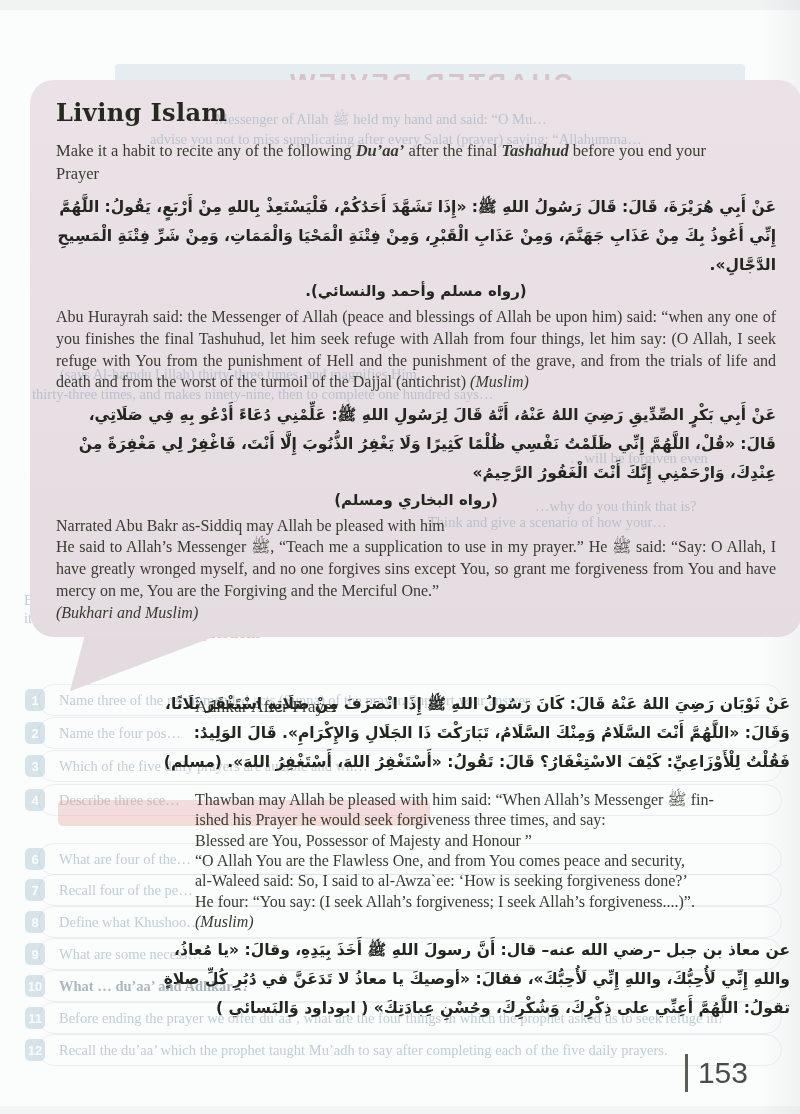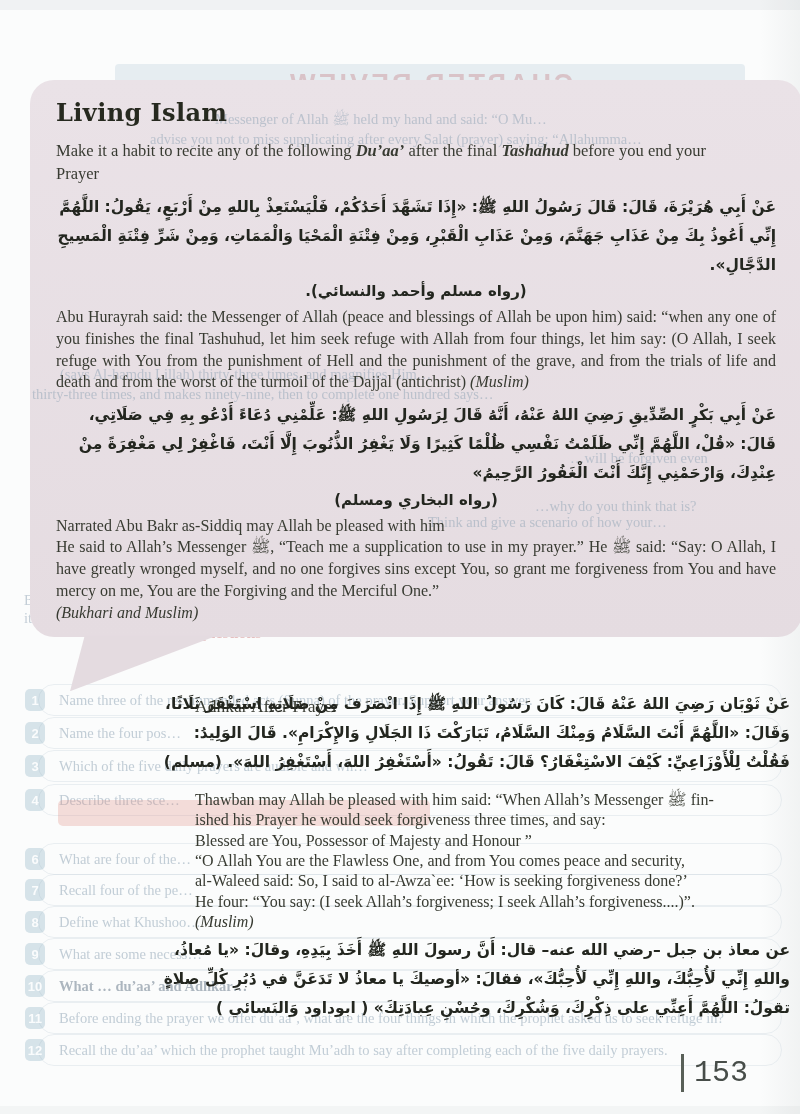--- a/index.html
+++ b/index.html
@@ -51,21 +51,21 @@
   .adhkar-heading{position:absolute;left:195px;top:660px;z-index:2;font-size:17.5px;color:#383b32;margin-top:36px;}
   .h3-ar{position:absolute;left:150px;top:690px;width:640px;z-index:2;}
   .h3-en{position:absolute;left:195px;top:790px;width:575px;z-index:2;font-size:16px;line-height:1.27;color:#383b32;}
   .h3-en .line{white-space:nowrap;}
   .h3-en .line.italic{font-style:italic;}
   .h4-ar{position:absolute;left:150px;top:936px;width:640px;z-index:2;}
 
   
   .pageno{position:absolute;right:52px;top:1054px;z-index:2;display:flex;align-items:center;gap:10px;}
   .pageno .bar{width:3px;height:38px;background:#596058;}
-  .pageno .n{font-family:Liberation Mono, monospace;font-size:30px;color:#474d49;}
+  .pageno .n{font-family:Liberation Sans, sans-serif;font-size:30px;color:#474d49;}
 </style>
 </head>
 <body>
 
 <div class="page">
 
   <div class="bleed">
     <div class="chapter-banner">
       <span>CHAPTER REVIEW</span>
     </div>

